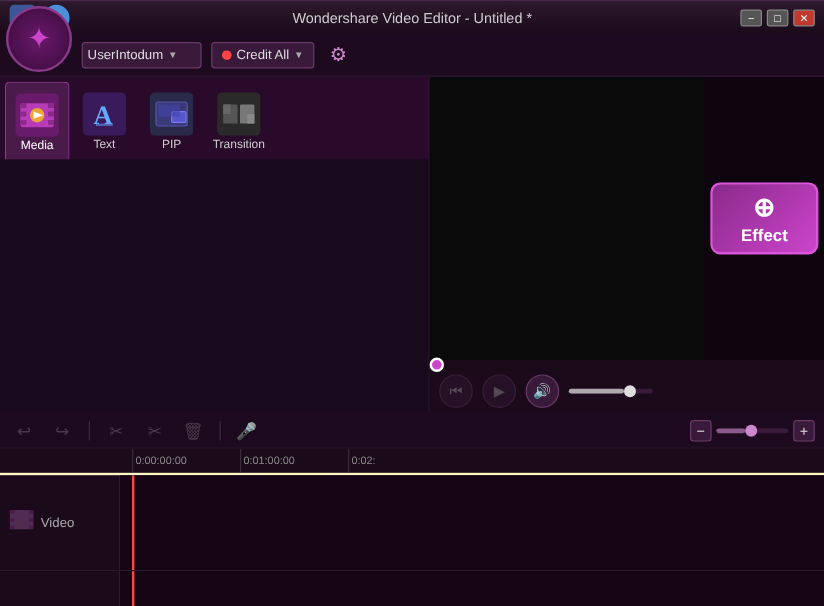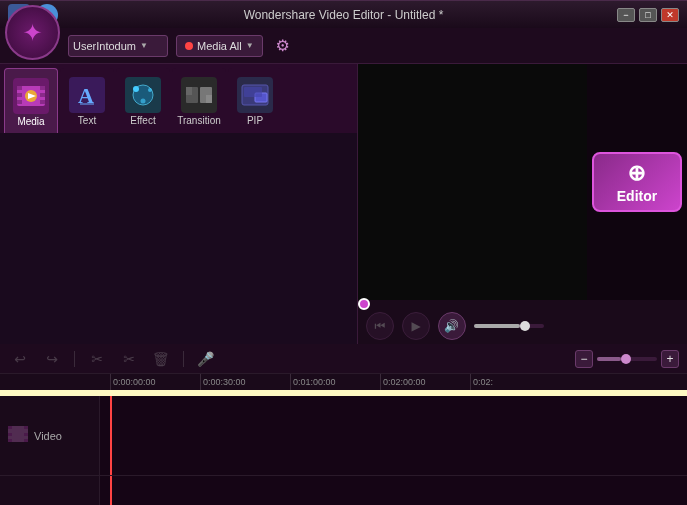--- a/index.html
+++ b/index.html
@@ -354,21 +354,21 @@
       flex: 1;
       background: #0f050f;
       display: flex;
       flex-direction: column;
     }
     #timeline-ruler {
       height: 22px;
       background: #1a0a1a;
       display: flex;
       align-items: center;
-      border-bottom: 6px solid #fef9c3;
+      border-bottom: 2px solid #fef9c3;
       position: relative;
       overflow: hidden;
     }
     #timeline-ruler-inner {
       display: flex;
       align-items: flex-end;
       height: 100%;
       padding-left: 110px;
       gap: 0;
     }
@@ -488,21 +488,21 @@
   </div>
 </div>
 
 <div id="secondary-toolbar" style="margin-top:0; padding-left:68px;text-align:right;">
   <div class="dropdown-select">
     <span>UserIntodum</span>
     <span class="dropdown-arrow">▼</span>
   </div>
   <div class="record-btn">
     <div class="record-dot"></div>
-    <span>Media All</span>
+    <span>Credit All</span>
     <span class="dropdown-arrow">▼</span>
   </div>
   <div class="edit-btn" style="font-size:16px; color:#cc88cc;">⚙</div>
 </div>
 
 <div id="main-area" style="height:280px; margin-top:0;">
 
   <div id="media-panel">
 
     <div id="media-tabs">
@@ -526,73 +526,62 @@
       <div class="media-tab">
         <div class="tab-icon" style="background:#3a1a5a;">
           <svg width="30" height="28" viewBox="0 0 30 28">
             <text x="6" y="22" font-size="22" font-weight="bold" fill="#66aaff" font-family="serif">A</text>
             <rect x="8" y="22" width="14" height="2" fill="#66aaff" opacity="0.5"></rect>
           </svg>
         </div>
         <span class="tab-label">Text</span>
       </div>
 
+
       <div class="media-tab">
-        <div class="tab-icon" style="background:#1a3a4a;">
+        <div class="tab-icon" style="background:#2a2a4a;">
           <svg width="30" height="28" viewBox="0 0 30 28">
-            <circle cx="15" cy="14" r="10" fill="#1a5a7a" stroke="#44aacc" stroke-width="1"></circle>
-            <circle cx="8" cy="8" r="3" fill="#44ccff"></circle>
-            <circle cx="22" cy="9" r="2" fill="#44ccff" opacity="0.7"></circle>
-            <circle cx="15" cy="20" r="2.5" fill="#44ccff" opacity="0.6"></circle>
+            <rect x="2" y="4" width="26" height="20" rx="2" fill="#3a3a7a" stroke="#5555aa" stroke-width="1"></rect>
+            <rect x="15" y="12" width="12" height="9" rx="1" fill="#5555cc" stroke="#7777ee" stroke-width="1"></rect>
+            <rect x="4" y="6" width="18" height="10" rx="1" fill="#4444aa" opacity="0.6"></rect>
           </svg>
         </div>
-        <span class="tab-label">Effect</span>
+        <span class="tab-label">PIP</span>
       </div>
 
       <div class="media-tab">
         <div class="tab-icon" style="background:#2a2a2a;">
           <svg width="30" height="28" viewBox="0 0 30 28">
             <rect x="2" y="6" width="12" height="16" fill="#555" rx="1"></rect>
             <rect x="16" y="6" width="12" height="16" fill="#777" rx="1"></rect>
             <rect x="2" y="6" width="6" height="8" fill="#666"></rect>
             <rect x="22" y="14" width="6" height="8" fill="#888"></rect>
           </svg>
         </div>
         <span class="tab-label">Transition</span>
       </div>
 
-      <div class="media-tab">
-        <div class="tab-icon" style="background:#2a2a4a;">
-          <svg width="30" height="28" viewBox="0 0 30 28">
-            <rect x="2" y="4" width="26" height="20" rx="2" fill="#3a3a7a" stroke="#5555aa" stroke-width="1"></rect>
-            <rect x="15" y="12" width="12" height="9" rx="1" fill="#5555cc" stroke="#7777ee" stroke-width="1"></rect>
-            <rect x="4" y="6" width="18" height="10" rx="1" fill="#4444aa" opacity="0.6"></rect>
-          </svg>
-        </div>
-        <span class="tab-label">PIP</span>
-      </div>
-
     </div>
 
     <div id="media-content">
     </div>
   </div>
 
   <div style="flex:1; display:flex; flex-direction:column;">
 
 
     <div style="display:flex; flex:1;">
 
       <div id="preview-screen" style="flex:1; background:#0a0a0a;">
       </div>
 
       <div style="width:100px; display:flex; flex-direction:column; align-items:center; justify-content:center; background:#0f050f;">
         <div id="create-btn">
           <span class="create-icon">⊕</span>
-          <span class="create-label">Editor</span>
+          <span class="create-label">Effect</span>
         </div>
       </div>
     </div>
 
     <div id="progress-bar-container">
       <div id="progress-bar" style="width:0%;"></div>
 
       <div style="width:12px; height:12px; background:#cc44cc; border-radius:50%; position:absolute; top:-2px; left:0; border:2px solid #fff;"></div>
     </div>
 
@@ -625,23 +614,21 @@
     </div>
     <div class="zoom-btn">+</div>
   </div>
 </div>
 
 <div id="timeline-area">
 
   <div id="timeline-ruler">
     <div id="timeline-ruler-inner">
       <div class="ruler-mark">0:00:00:00</div>
-      <div class="ruler-mark">0:00:30:00</div>
       <div class="ruler-mark">0:01:00:00</div>
-      <div class="ruler-mark">0:02:00:00</div>
       <div class="ruler-mark">0:02:</div>
     </div>
   </div>
 
   <div id="timeline-tracks">
 
     <div class="track-row">
       <div class="track-label">
         <span class="track-icon">
           <svg width="20" height="18" viewBox="0 0 20 18">

